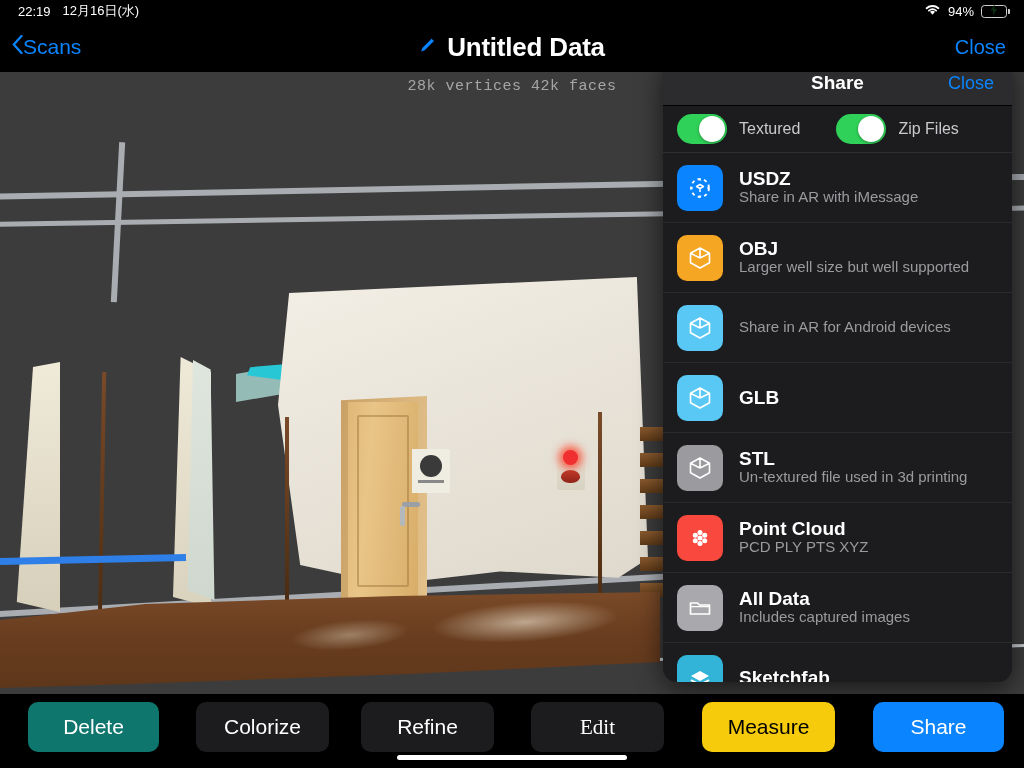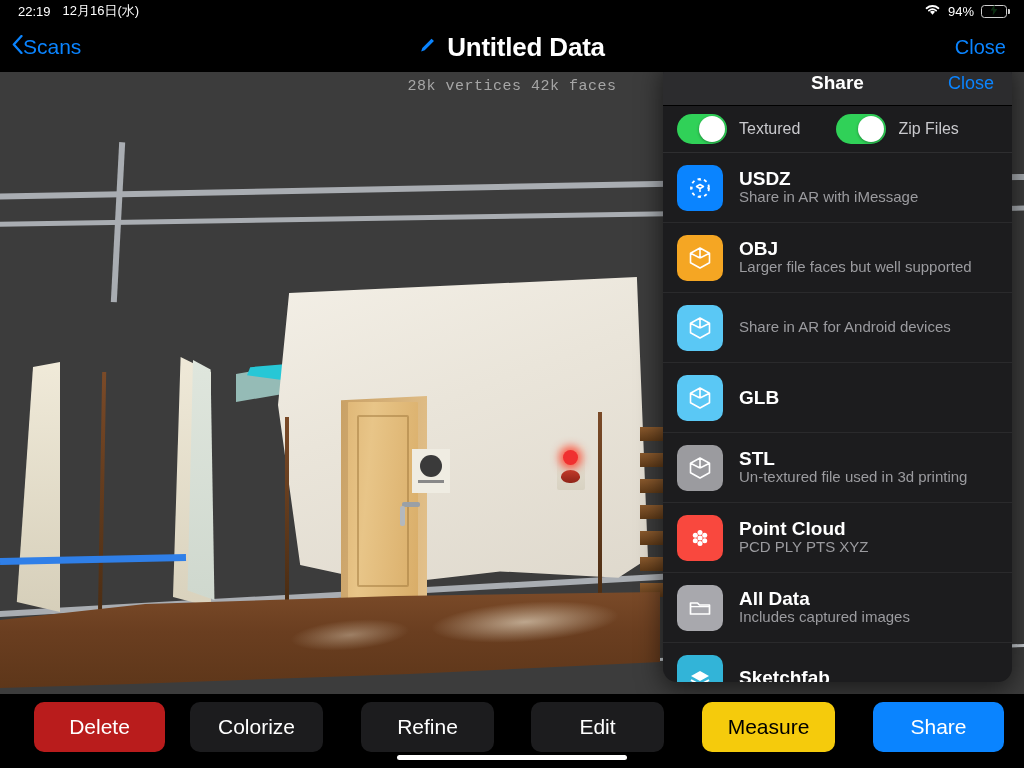--- a/index.html
+++ b/index.html
@@ -356,21 +356,21 @@
       </div>
 
       <div class="row">
         <div class="row-ic" style="background:#f5a623;">
           <svg width="26" height="26" viewBox="0 0 26 26">
               <path d="M13 3 L22.5 8.2 L22.5 17.8 L13 23 L3.5 17.8 L3.5 8.2 Z M13 3 L13 13 M13 13 L22.5 8.2 M13 13 L3.5 8.2" stroke="#fff" stroke-width="1.6" fill="none" stroke-linejoin="round"></path>
             </svg>
         </div>
         <div class="row-txt">
           <span class="row-title">OBJ</span>
-          <span class="row-sub">Larger file faces but well supported</span>
+          <span class="row-sub">Larger well size but well supported</span>
         </div>
       </div>
 
       <div class="row">
         <div class="row-ic" style="background:#5ac8f5;">
           <svg width="26" height="26" viewBox="0 0 26 26">
               <path d="M13 3 L22.5 8.2 L22.5 17.8 L13 23 L3.5 17.8 L3.5 8.2 Z M13 3 L13 13 M13 13 L22.5 8.2 M13 13 L3.5 8.2" stroke="#fff" stroke-width="1.6" fill="none" stroke-linejoin="round"></path>
             </svg>
         </div>
         <div class="row-txt">
@@ -444,30 +444,30 @@
           <span class="row-title">Sketchfab</span>
           <span class="row-sub"></span>
         </div>
       </div>
 
     </div>
   </div>
   <div class="panel-tail"></div>
 
   <div class="toolbar">
-    <div class="tb-btn" style="left:34px; width:131px; background:#b91c1c;">
+    <div class="tb-btn" style="left:28px; width:131px; background:#0f766e;">
       <span>Delete</span>
     </div>
-    <div class="tb-btn" style="left:190px; width:133px; background:#1c1c1e;">
+    <div class="tb-btn" style="left:196px; width:133px; background:#1c1c1e;">
       <span>Colorize</span>
     </div>
     <div class="tb-btn" style="left:361px; width:133px; background:#1c1c1e;">
       <span>Refine</span>
     </div>
-    <div class="tb-btn" style="left:531px; width:133px; background:#1c1c1e;">
+    <div class="tb-btn" style="left:531px; width:133px; background:#1c1c1e;font-family:Liberation Serif, serif;">
       <span>Edit</span>
     </div>
     <div class="tb-btn" style="left:702px; width:133px; background:#f5cb0c; color:#000;">
       <span>Measure</span>
     </div>
     <div class="tb-btn" style="left:873px; width:131px; background:#0a84ff;">
       <span>Share</span>
     </div>
     <div class="home-ind"></div>
   </div>

